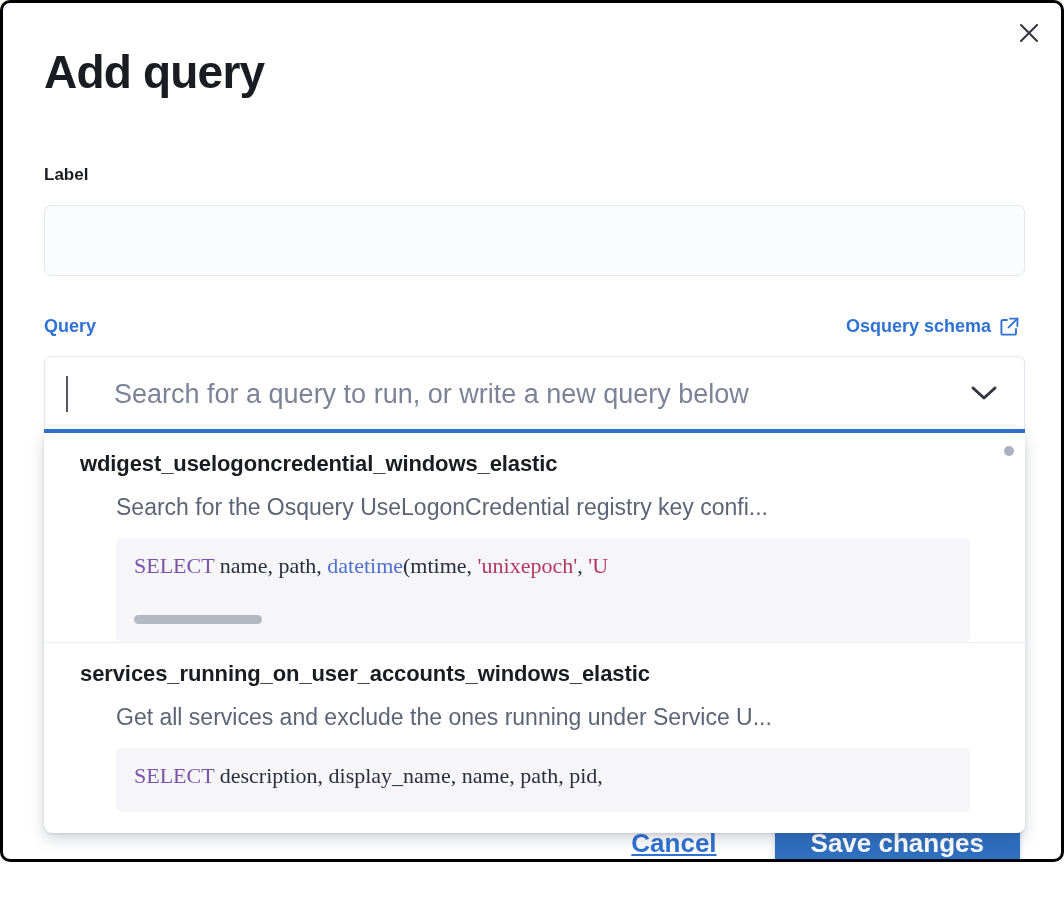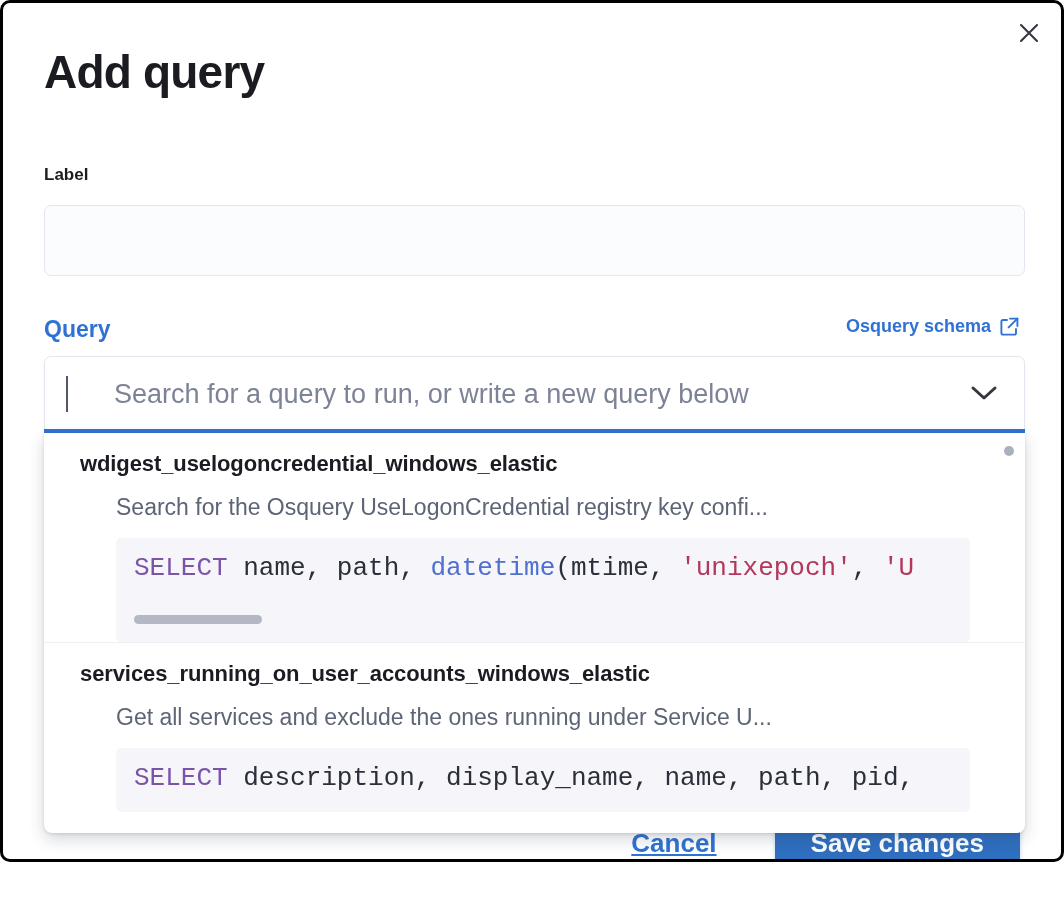--- a/index.html
+++ b/index.html
@@ -87,21 +87,21 @@
     padding: 0 14px;
     outline: none;
   }
   .label-input::placeholder { color: #8b93a5; }
 
   
   .query-label {
     position: absolute;
     left: 41px;
     top: 313px;
-    font-size: 23px;
+    font-size: 18px;
     font-weight: 700;
     color: #2f72d4;
   }
   .schema-link {
     position: absolute;
     right: 41px;
     top: 313px;
     font-size: 18px;
     font-weight: 700;
     color: #2f72d4;
@@ -206,22 +206,22 @@
     margin: 17px 0 0 72px;
     width: 854px;
     background: #f5f5fa;
     border-radius: 5px;
     padding: 14px 0 0 0;
     box-sizing: border-box;
     overflow: hidden;
     position: relative;
   }
   .code-line {
-    font-family: Liberation Mono, monospace;
-    font-size: 26px;
+    font-family: Liberation Serif, serif;
+    font-size: 22px;
     line-height: 1.25;
     white-space: nowrap;
     padding: 0 0 0 18px;
     color: #2b2f3a;
   }
   .code-block.with-scroll { height: 104px; }
   .code-block.no-scroll { height: 64px; }
   .code-scrollbar {
     position: absolute;
     left: 18px;

